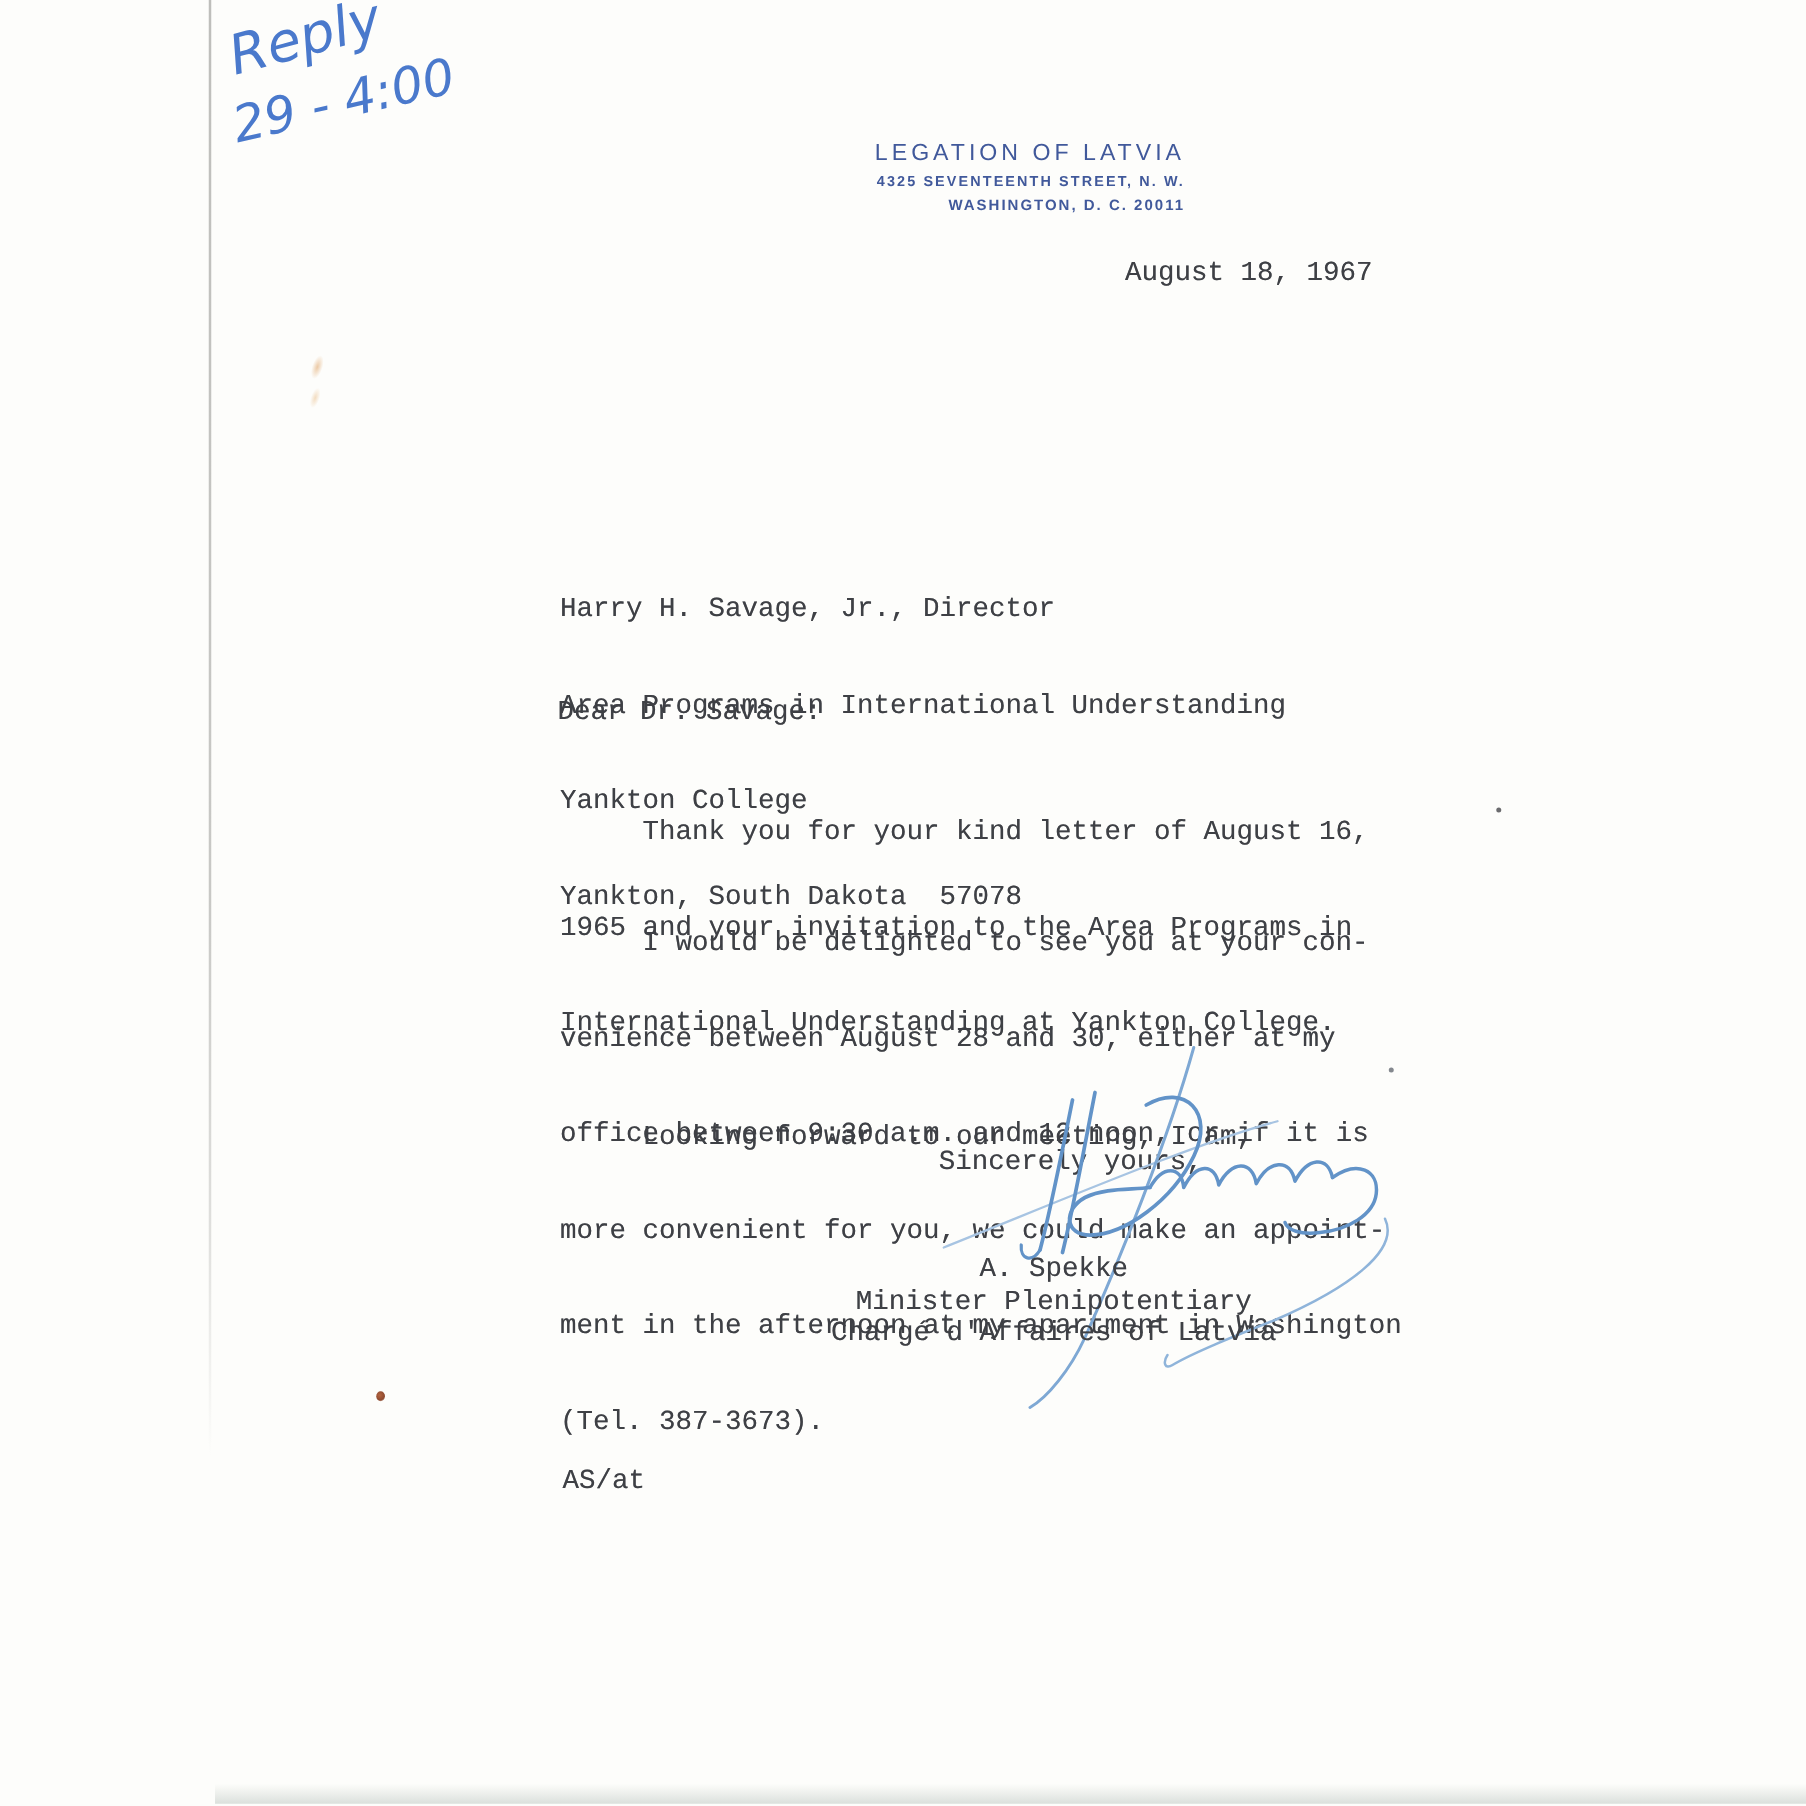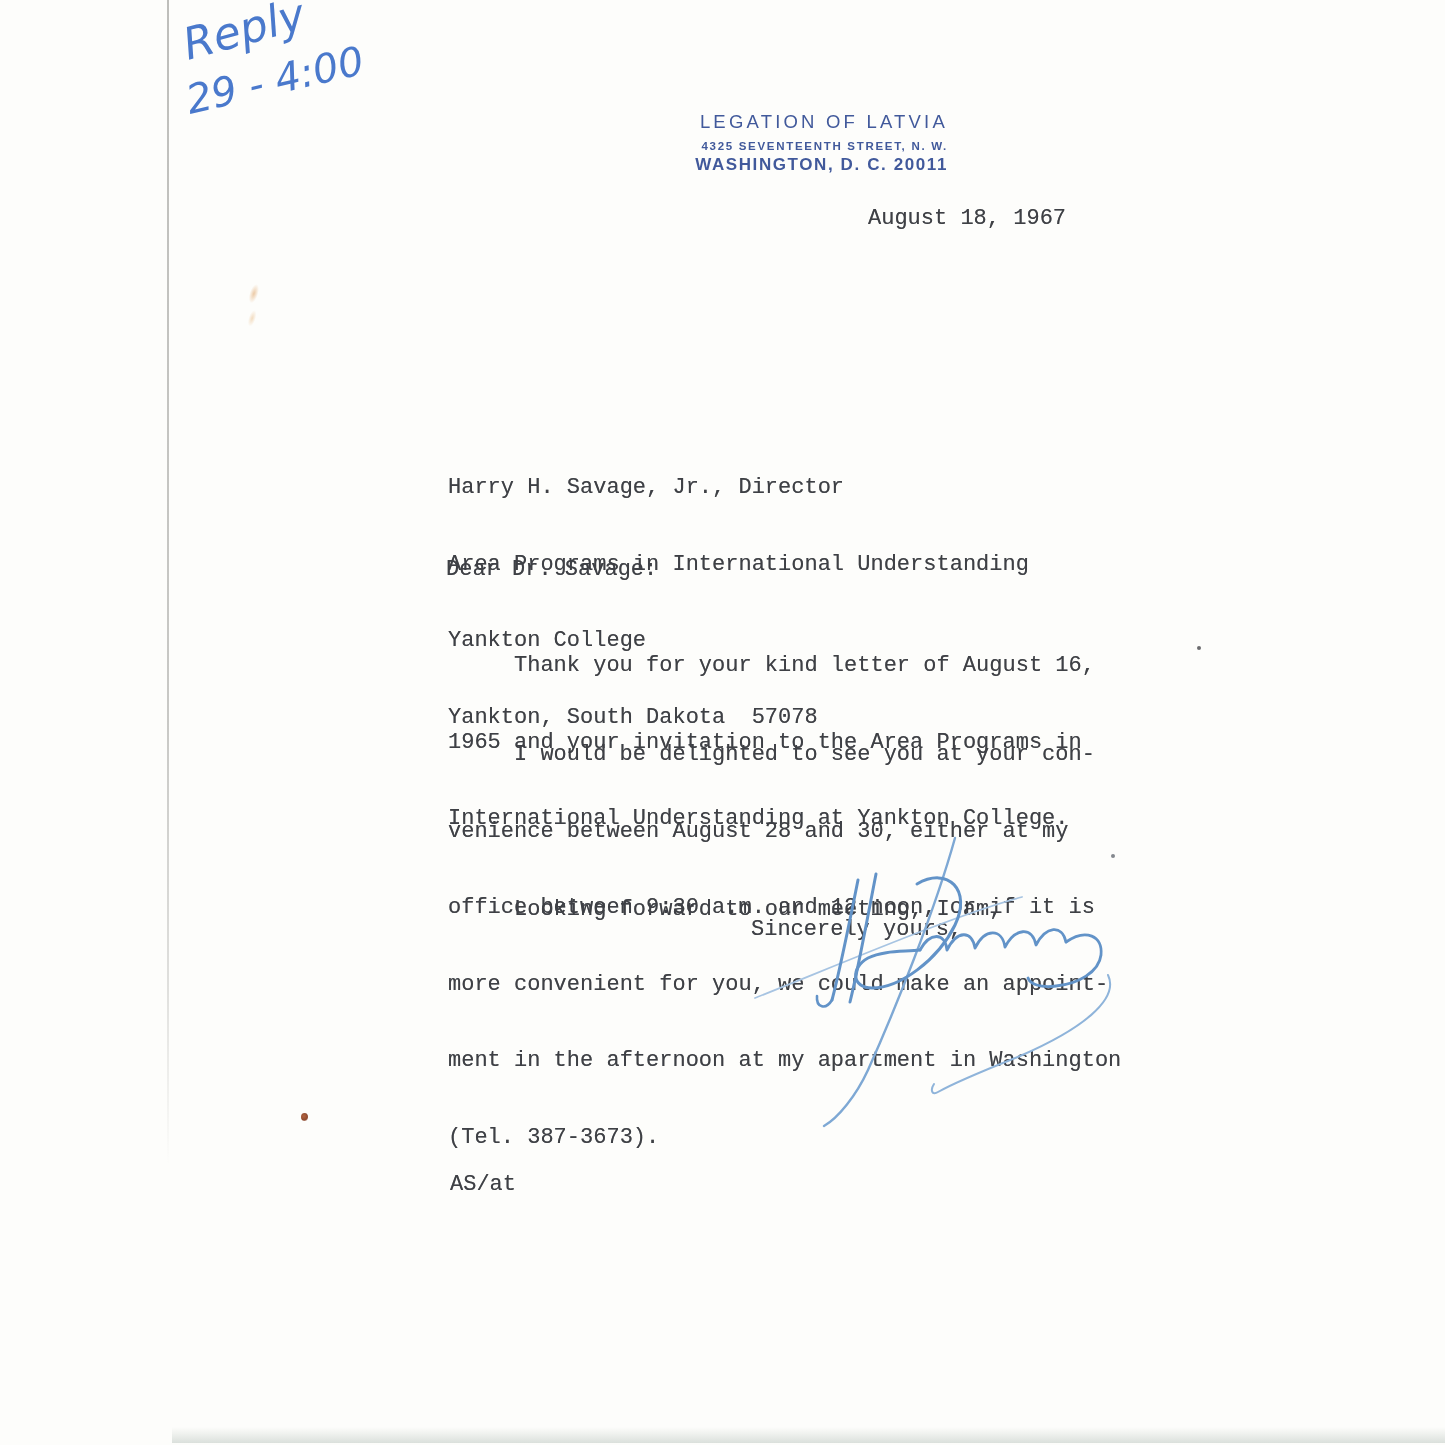--- a/index.html
+++ b/index.html
@@ -42,33 +42,33 @@
   
   .letterhead{
     position:absolute;left:528px;top:110px;width:420px;
     text-align:right;
     font-family:"Liberation Sans","DejaVu Sans",sans-serif;
     color:#41599b;
     -webkit-font-smoothing:antialiased;
   }
   .lh-org{font-size:18.5px;letter-spacing:3.2px;font-weight:500;line-height:24px;}
   .lh-addr{font-size:11.5px;letter-spacing:1.7px;font-weight:600;line-height:15px;margin-top:5px;}
-  .lh-city{font-size:17px;letter-spacing:1.6px;font-weight:600;line-height:15px;margin-top:3px;}
+  .lh-city{font-size:12px;letter-spacing:1.6px;font-weight:600;line-height:15px;margin-top:3px;}
 
   
   .tw{
     position:absolute;
     color:#3e4045;
     font-size:22px;
     line-height:25.5px;
     white-space:pre;
     text-shadow:0 0 0.5px rgba(62,64,69,0.55);
   }
   .ind{padding-left:66px;}
-  .date-line{left:868px;top:206px;}
+  .date-line{left:900px;top:206px;}
   .recipient{left:448px;top:424px;}
   .salutation{left:446px;top:557px;}
   .para1{left:448px;top:602px;}
   .para2{left:448px;top:691px;}
   .para3{left:448px;top:846px;}
   .closing{left:751px;top:917px;}
   .signer{left:618px;top:1003px;width:450px;text-align:center;white-space:normal;}
   .signer div{white-space:pre;}
   .reference{left:450px;top:1172px;}
 
@@ -151,16 +151,21 @@
 
         <path d="M180,130 C190,112 205,112 207,130 C217,110 232,110 235,128 C245,108 262,108 265,127 C275,108 292,106 296,125 C306,106 322,104 326,122" stroke="#6293c8" stroke-width="2.8"></path>
 
         <path d="M326,122 C346,108 363,116 361,135 C359,152 338,164 316,166 C300,168 290,164 288,158" stroke="#6293c8" stroke-width="2.8"></path>
 
         <path d="M368,155 C380,180 340,210 280,236 C245,250 215,262 198,272 C192,276 190,270 194,264" stroke="#8fb4da" stroke-width="2"></path>
       </g>
     </svg>
   </div>
 
+  <div class="tw signer">
+    <div>A. Spekke</div>
+    <div>Minister Plenipotentiary</div>
+    <div>Chargé d'Affaires of Latvia</div>
+  </div>
 
   <div class="tw reference">AS/at</div>
 
 </div>
 
 </body></html>

